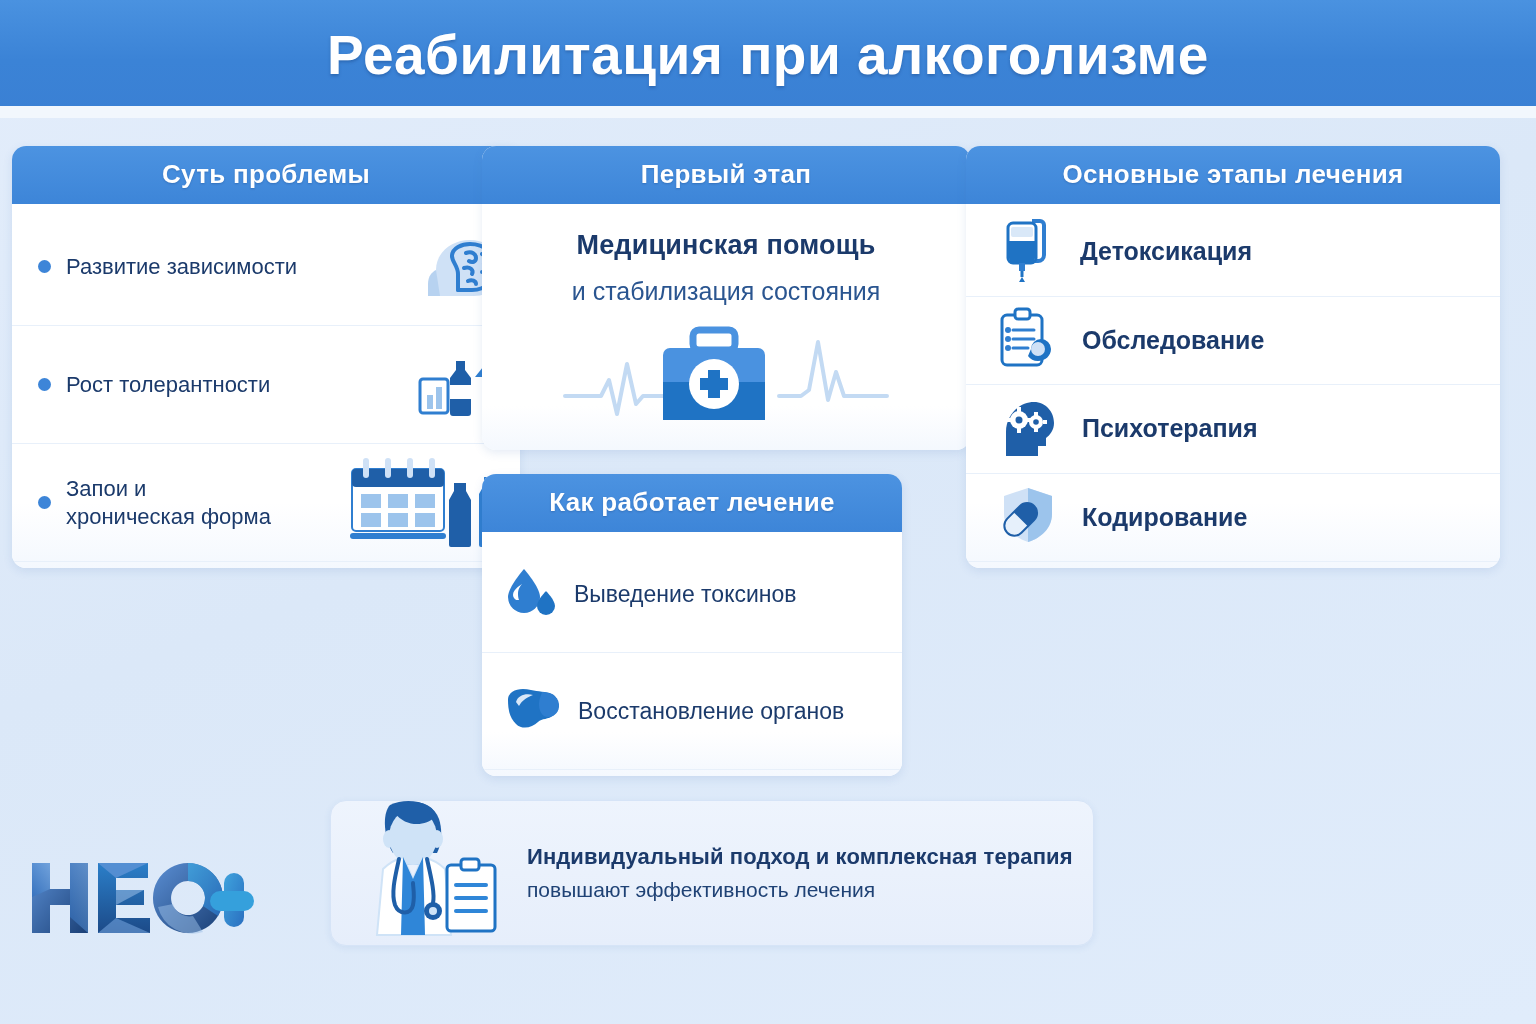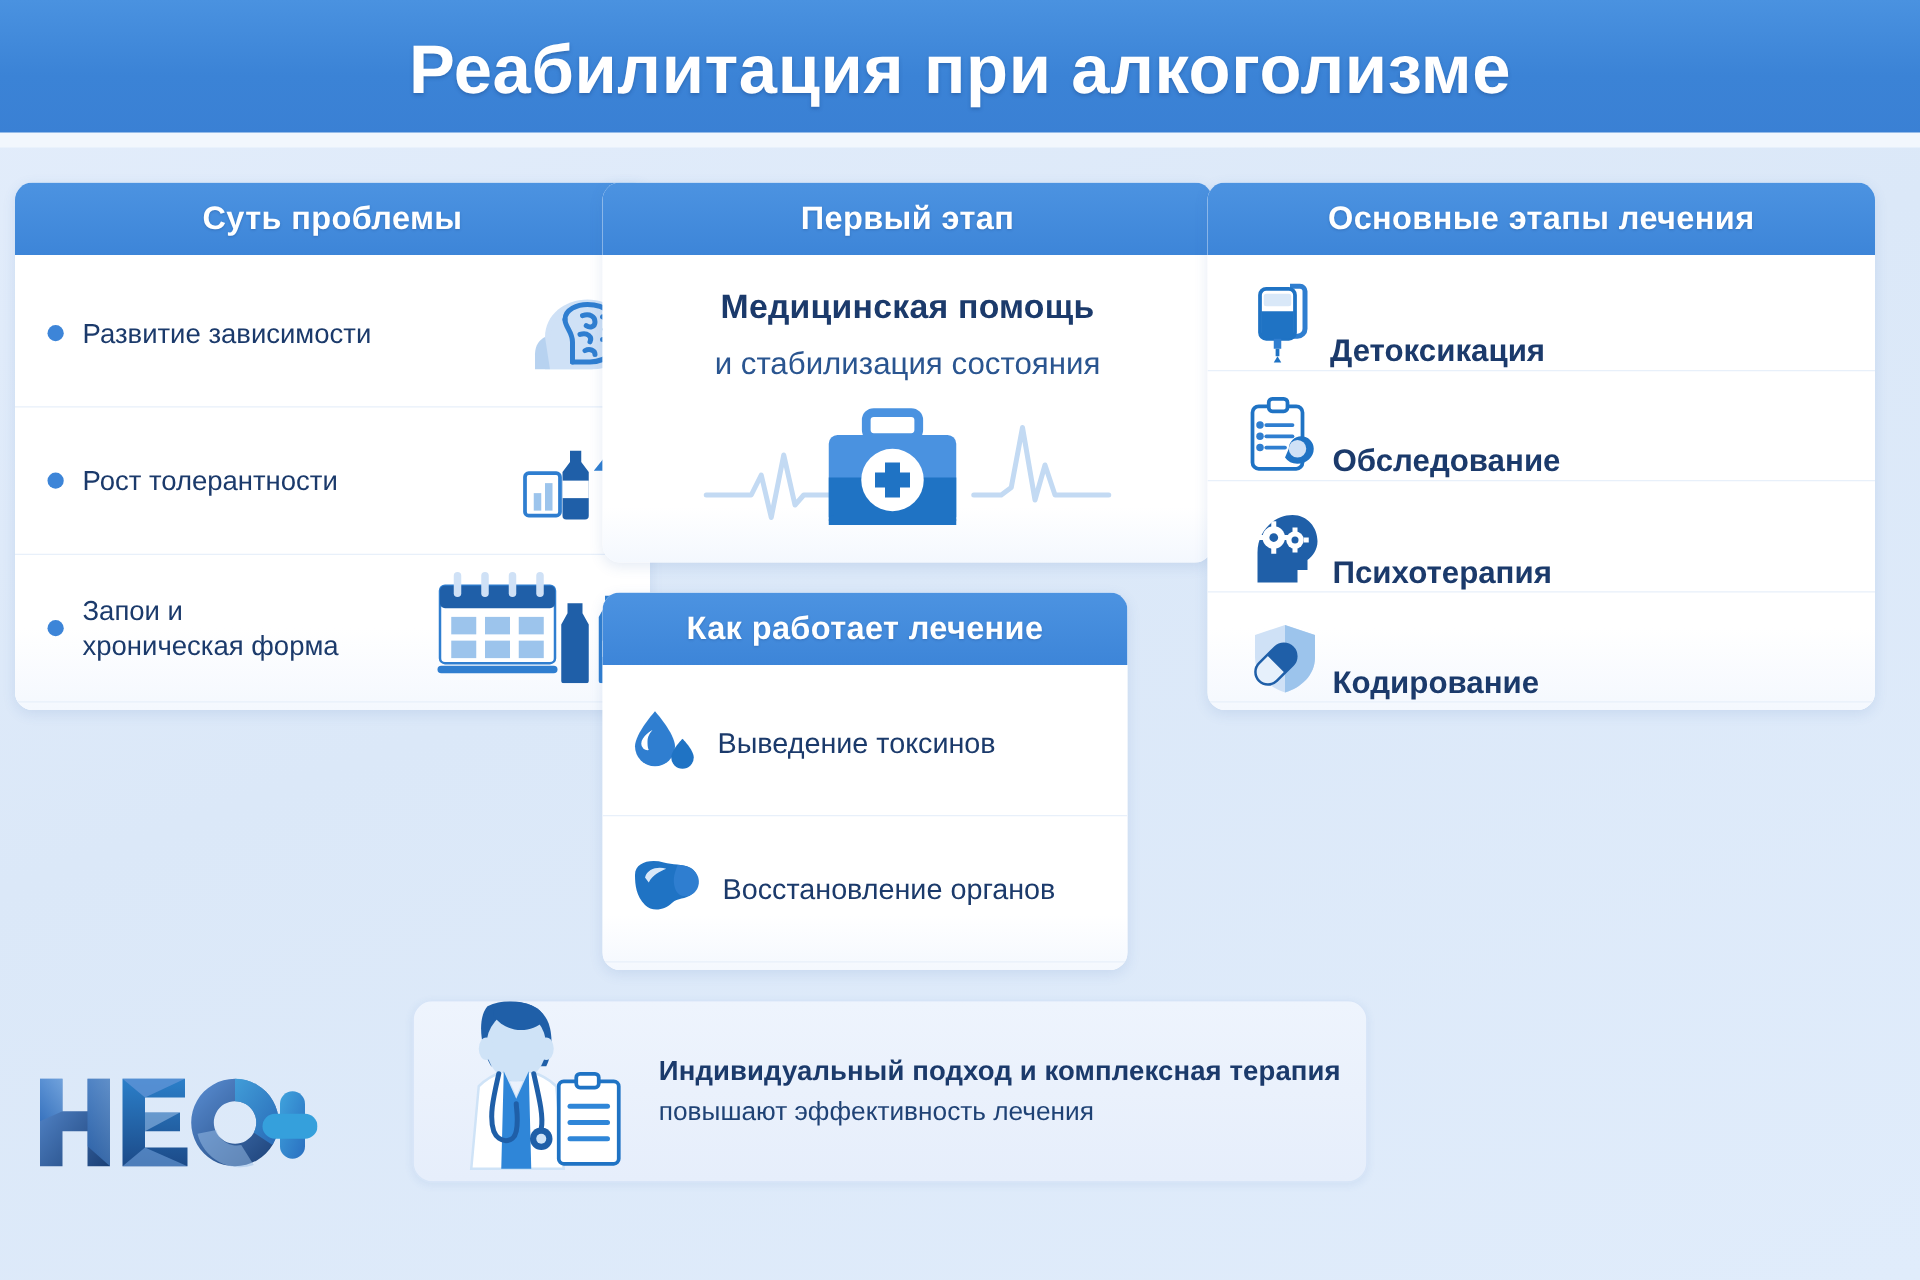--- a/index.html
+++ b/index.html
@@ -80,21 +80,21 @@
   .how-row{
     display:flex; align-items:center; gap:16px;
     padding:0 20px 0 22px; flex:1;
     border-bottom:1px solid #e8f0fa;
   }
   .how-label{ font-size:23px; color:#1b3a6b; }
 
   
   #card-stages{ left:938px; top:146px; width:534px; height:422px;margin-left:28px; }
   .stage-row{
-    display:flex; align-items:flex-end; gap:10px;
+    display:flex; align-items:center; gap:26px;
     padding:0 20px 0 32px; flex:1;
     border-bottom:1px solid #e8f0fa;
   }
   .stage-label{ font-size:25px; font-weight:bold; color:#1b3a6b; }
 
   
   #banner{
     position:absolute; left:330px; top:800px; width:764px; height:146px;
     background:linear-gradient(180deg,#eef4fd 0%,#e6eefb 100%);
     border:1px solid #d6e4f7; border-radius:16px;

